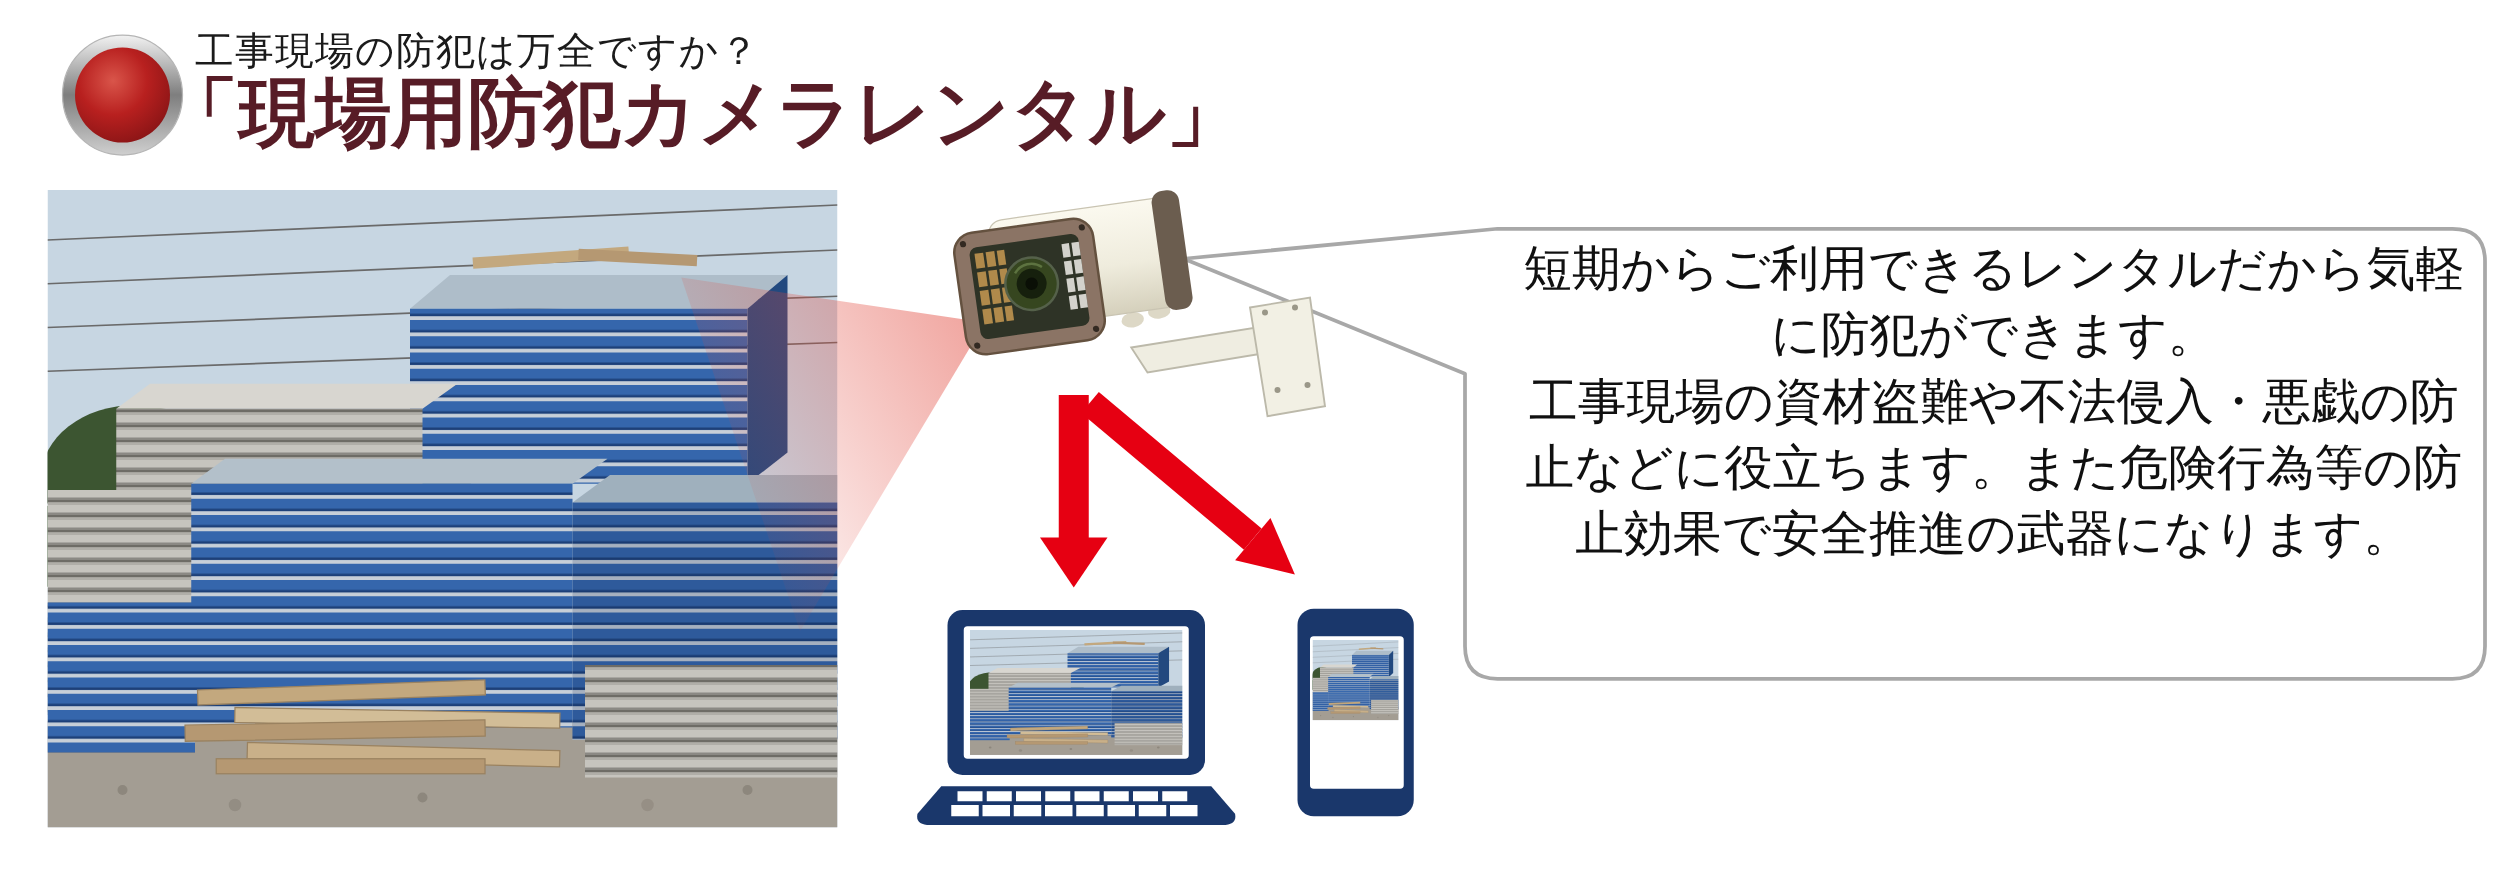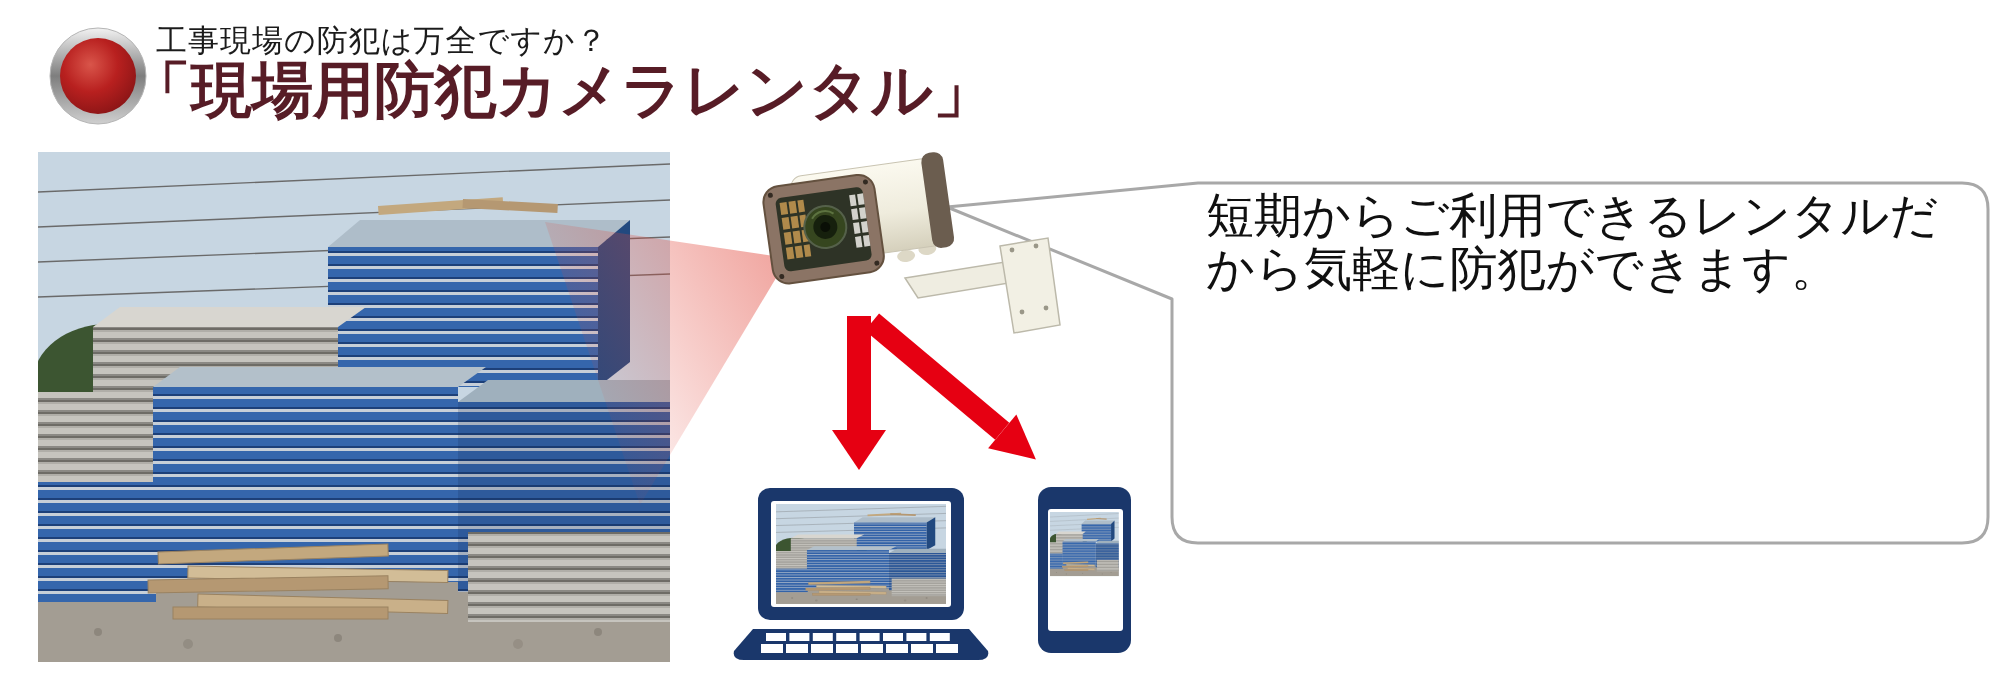--- a/index.html
+++ b/index.html
@@ -8,21 +8,21 @@
     font-family:"Liberation Sans","DejaVu Sans",sans-serif;
   }
   .abs{position:absolute;}
   #tagline{
     left:156px;top:20px;font-size:31px;color:#1b1b1b;letter-spacing:1px;white-space:nowrap;
   }
   #main-title{
     left:130px;top:50px;font-size:61px;color:#571c26;letter-spacing:0px;white-space:nowrap;font-weight:700;
   }
   #bubble-text{
-    left:1206px;top:189px;width:778px;font-size:48px;line-height:53px;color:#101010;
+    left:1206px;top:189px;width:778px;font-size:39px;line-height:53px;color:#101010;text-align:center;
   }
   #bubble-text p{margin:0;padding:0;}
   svg{display:block;}
 </style>
 </head>
 <body>
 
 <div id="stage">
 
   <svg class="abs" style="left:0;top:0" width="2000" height="700" viewBox="0 0 2000 700">
@@ -227,15 +227,16 @@
       <circle cx="98" cy="76" r="38" fill="url(#lampGrad)"></circle>
     </g>
   </svg>
 
   <div id="tagline" class="abs">工事現場の防犯は万全ですか？</div>
 
   <div id="main-title" class="abs">「現場用防犯カメラレンタル」</div>
 
   <div id="bubble-text" class="abs">
     <p>短期からご利用できるレンタルだから気軽に防犯ができます。</p>
+    <p>工事現場の資材盗難や不法侵入・悪戯の防止などに役立ちます。また危険行為等の防止効果で安全推進の武器になります。</p>
   </div>
 
 </div>
 
 </body></html>

